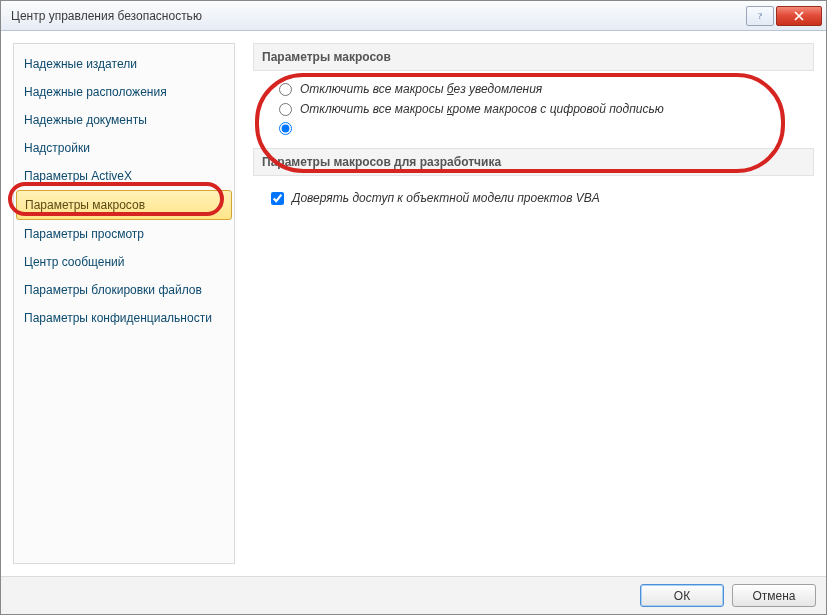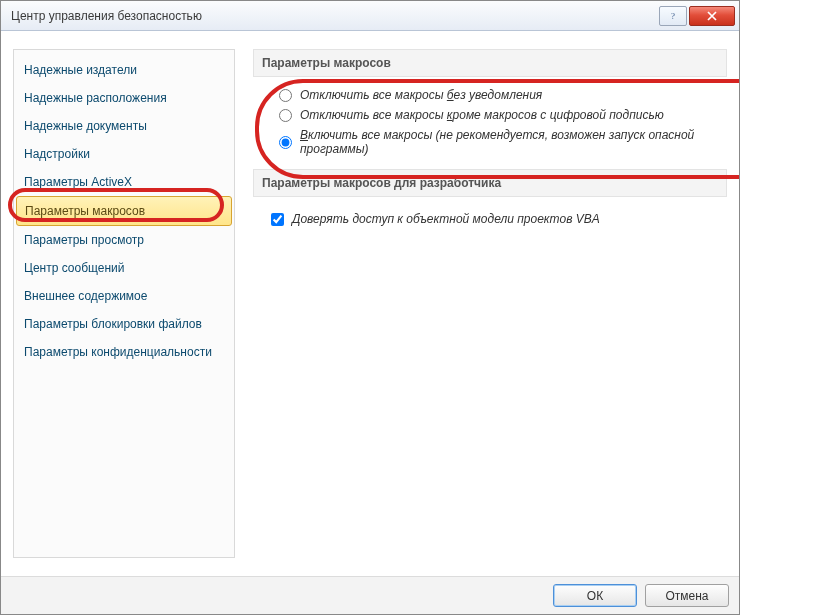--- a/index.html
+++ b/index.html
@@ -5,28 +5,27 @@
   * { box-sizing: border-box; }
   body {
     margin: 0;
     font-family: "Segoe UI", Tahoma, Arial, sans-serif;
     font-size: 12px;
     background: #fff;
     color: #333;
     user-select: none;
   }
   .window {
-    width: 740px;
+    width: 827px;
     height: 615px;
     border: 1px solid #888;
     background: #fff;
     position: relative;
     display: flex;
     flex-direction: column;
-    gap: 6px;
   }
   .titlebar {
     height: 30px;
     background: linear-gradient(#fbfcfd,#e6ecf5);
     border-bottom: 1px solid #b9c5d6;
     display: flex;
     align-items: center;
     padding: 0 4px 0 10px;
   }
   .titlebar-title {
@@ -166,41 +165,39 @@
 
     <div class="sidebar" style="position:relative;">
       <div class="sidebar-item">Надежные издатели</div>
       <div class="sidebar-item">Надежные расположения</div>
       <div class="sidebar-item">Надежные документы</div>
       <div class="sidebar-item">Надстройки</div>
       <div class="sidebar-item">Параметры ActiveX</div>
       <div class="sidebar-item selected">Параметры макросов</div>
       <div class="sidebar-item">Параметры просмотр</div>
       <div class="sidebar-item">Центр сообщений</div>
-      <div class="sidebar-item">Внешнее содержимое</div>
       <div class="sidebar-item">Параметры блокировки файлов</div>
       <div class="sidebar-item">Параметры конфиденциальности</div>
       <div class="red-circle" style="left:-6px; top:138px; width:216px; height:34px;"></div>
     </div>
 
     <div class="main">
       <div class="section-header">Параметры макросов</div>
 
       <div class="radio-block">
         <div class="opt-row">
           <input type="radio" name="macro" style="">
           <label><span>Отключить все макросы </span><span class="u">б</span><span>ез уведомления</span></label>
         </div>
         <div class="opt-row">
           <input type="radio" name="macro" style="">
           <label><span>Отключить все макросы </span><span class="u">к</span><span>роме макросов с цифровой подписью</span></label>
         </div>
         <div class="opt-row">
           <input type="radio" name="macro" checked="" style="">
-          <label><span></span><span class="u">В</span><span>ключить все макросы (не рекомендуется, возможен запуск опасной программы)</span></label>
         </div>
         <div class="red-circle" style="left:2px; top:-4px; width:530px; height:100px; border-radius:48px;"></div>
       </div>
 
       <div class="section-header">Параметры макросов для разработчика</div>
       <div class="dev-block">
         <div class="opt-row">
           <input type="checkbox" checked="" style="">
           <label>Доверять доступ к объектной модели проектов VBA</label>
         </div>

